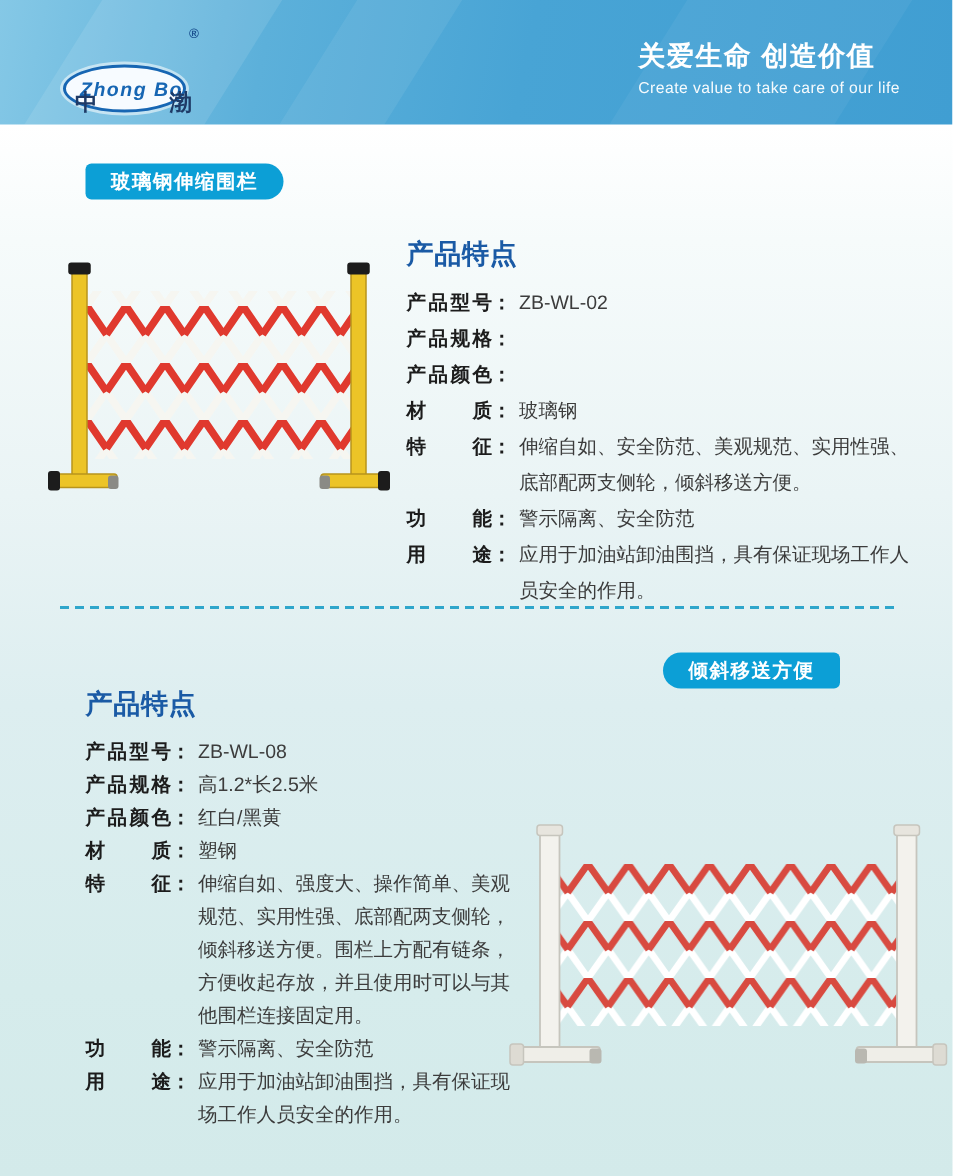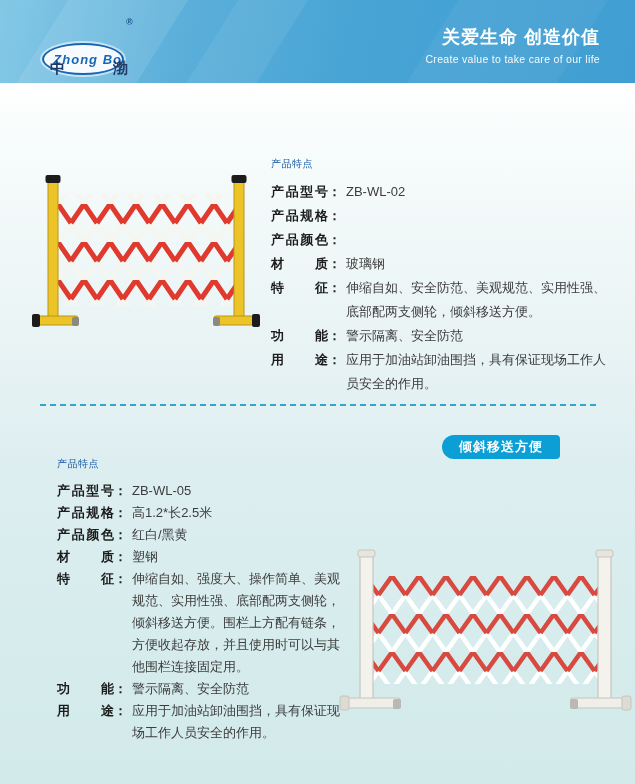--- a/index.html
+++ b/index.html
@@ -17,35 +17,35 @@
 
   .logo{position:absolute;left:42px;top:15px;width:120px;height:62px;}
   .logo-ellipse{position:absolute;left:0;top:28px;width:78px;height:28px;background:#f7fbff;
                 border:2px solid #1766b3;border-radius:50%;box-shadow:0 0 0 2px rgba(255,255,255,0.55);
                 display:flex;align-items:center;justify-content:flex-end;}
   .logo-en{color:#1766b3;font-weight:bold;font-style:italic;font-size:13px;letter-spacing:1px;white-space:nowrap;}
   .logo-reg{position:absolute;left:84px;top:2px;color:#1a4f8f;font-size:9px;font-weight:bold;}
   .logo-cn{position:absolute;left:8px;top:44px;width:78px;color:#1e3a66;font-weight:bold;font-size:15px;
            display:flex;justify-content:space-between;}
 
-  .slogan{position:absolute;right:35px;top:25px;text-align:right;color:#ffffff;margin-left:44px;}
+  .slogan{position:absolute;right:35px;top:25px;text-align:left;color:#ffffff;margin-left:44px;}
   .slogan-zh{font-size:18px;font-weight:bold;letter-spacing:1px;white-space:nowrap;}
   .slogan-en{font-size:10.5px;margin-top:4px;opacity:.95;white-space:nowrap;letter-spacing:.3px;}
 
   
   .badge{position:absolute;height:24px;line-height:24px;padding:0 17px;background:#0c9fd6;color:#ffffff;
          font-size:13px;font-weight:bold;letter-spacing:1px;white-space:nowrap;}
   .badge.b1{left:57px;top:109px;border-radius:4px 12px 12px 4px;}
   .badge.b2{left:442px;top:435px;border-radius:12px 4px 4px 12px;}
 
   
   .specs{position:absolute;font-size:13px;color:#3c3c3c;}
   .specs.sp1{left:271px;top:157px;width:352px;}
   .specs.sp2{left:57px;top:457px;width:300px;}
-  .features-title{color:#1a5aa5;font-weight:normal;font-size:10px;margin-bottom:9px;letter-spacing:.5px;}
+  .features-title{color:#1a5aa5;font-weight:bold;font-size:18px;margin-bottom:9px;letter-spacing:.5px;}
   .spec-row{display:flex;align-items:flex-start;}
   .sp1 .spec-row{line-height:24px;}
   .sp2 .spec-row{line-height:22px;}
   .spec-label{display:inline-block;flex:0 0 57px;width:57px;font-weight:bold;color:#1c1c1c;
               text-align:justify;text-align-last:justify;}
   .spec-colon{flex:0 0 auto;font-weight:bold;color:#1c1c1c;margin-right:5px;}
   .spec-value{display:inline-block;}
   .sp1 .spec-value{width:272px;}
   .sp2 .spec-value{width:212px;}
 
@@ -77,20 +77,21 @@
         <span>渤</span>
       </div>
     </div>
 
     <div class="slogan">
       <div class="slogan-zh">关爱生命 创造价值</div>
       <div class="slogan-en">Create value to take care of our life</div>
     </div>
   </div>
 
+  <div class="badge b1">玻璃钢伸缩围栏</div>
 
   <svg class="art a1" width="228" height="178" viewBox="0 0 228 178">
     <defs>
       <pattern id="lat1" width="26" height="38" patternUnits="userSpaceOnUse">
         <path d="M13,19 L0,38 M13,19 L26,38" stroke="#f6f6f1" stroke-width="5" fill="none"></path>
         <path d="M0,0 L13,19 M26,0 L13,19" stroke="#e0392e" stroke-width="5" fill="none"></path>
       </pattern>
     </defs>
     <g>
       <rect x="24" y="28" width="180" height="112" fill="url(#lat1)"></rect>
@@ -152,21 +153,21 @@
   <div class="divider"></div>
 
   <div class="badge b2">倾斜移送方便</div>
 
   <div class="specs sp2">
     <div class="features-title">产品特点</div>
 
     <div class="spec-row">
       <span class="spec-label">产品型号</span>
       <span class="spec-colon">：</span>
-      <span class="spec-value">ZB-WL-05</span>
+      <span class="spec-value">ZB-WL-08</span>
     </div>
     <div class="spec-row">
       <span class="spec-label">产品规格</span>
       <span class="spec-colon">：</span>
       <span class="spec-value">高1.2*长2.5米</span>
     </div>
     <div class="spec-row">
       <span class="spec-label">产品颜色</span>
       <span class="spec-colon">：</span>
       <span class="spec-value">红白/黑黄</span>

